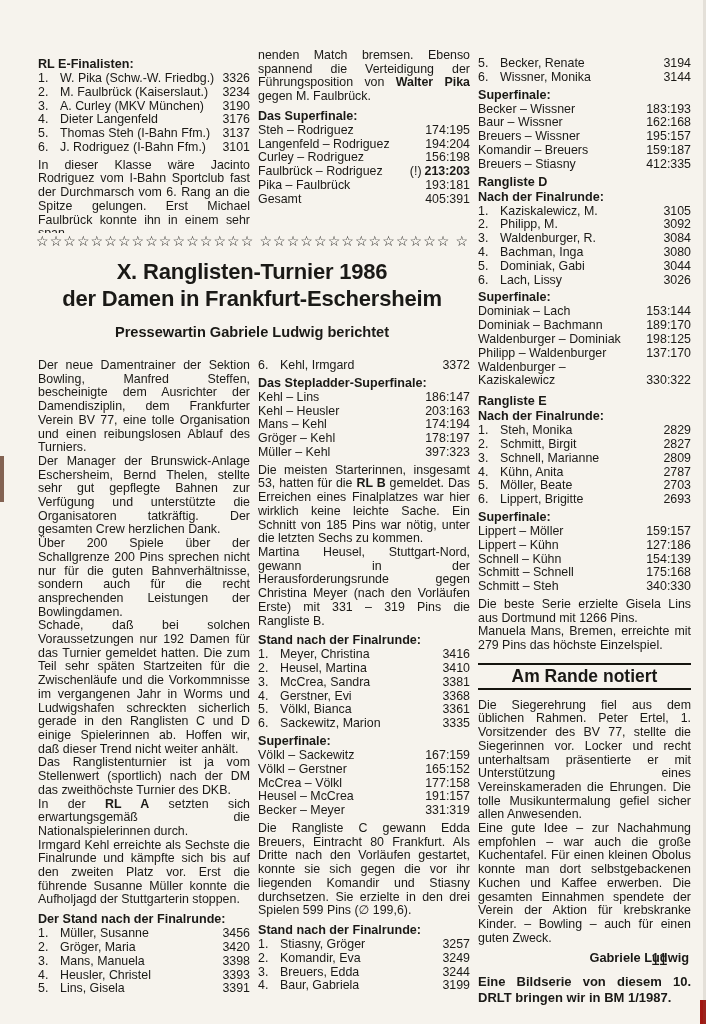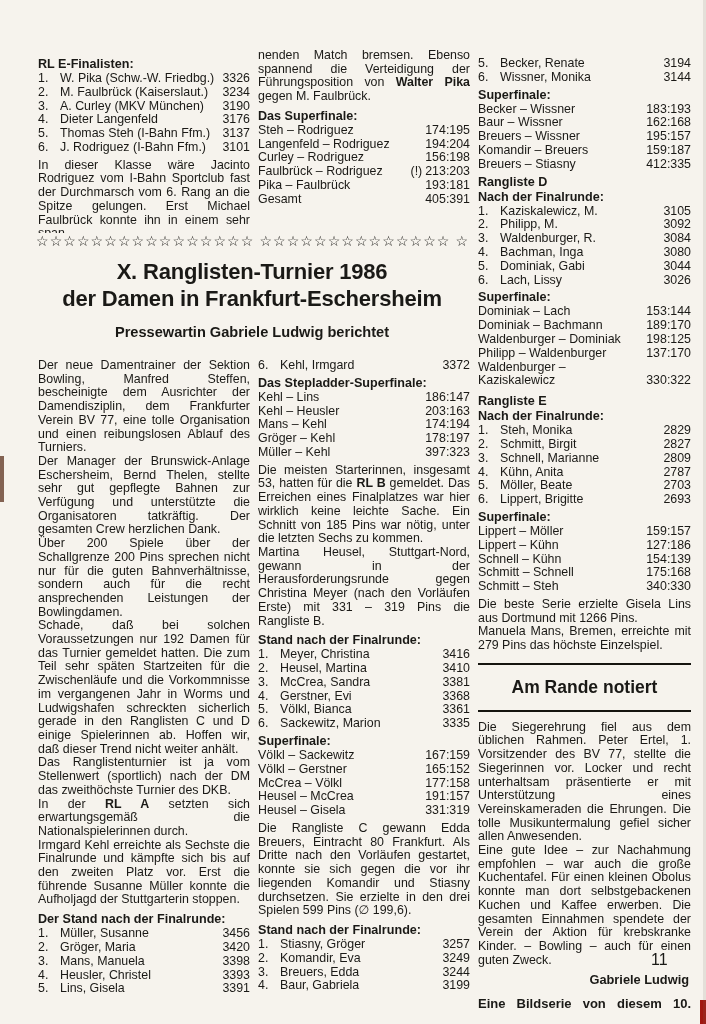--- a/index.html
+++ b/index.html
@@ -19,32 +19,32 @@
   .c1m { left:38px;  top:359px; width:212px; height:660px; }
   .c2m { left:258px; top:359px; width:212px; height:660px; }
   .c3  { left:478px; top:57px;  width:213px; height:958px; }
 
   .body { font-size:12.4px; line-height:13.7px; margin:0; text-align:justify; }
   .row  { display:flex; align-items:baseline; font-size:12.4px; line-height:13.8px; }
   .row .num { flex:0 0 22px; }
   .row .n   { flex:1 1 auto; white-space:nowrap; overflow:hidden; }
   .row .pre { flex:0 0 auto; margin-right:3px; }
   .row .v   { flex:0 0 auto; text-align:right; white-space:nowrap; }
-  .bv .v    { font-weight:400; }
+  .bv .v    { font-weight:700; }
 
   .h  { font-weight:700; font-size:12.6px; line-height:14px; margin:3px 0 1px; }
   .h0 { margin-top:0; }
   .sec { margin-top:4px; }
 
   .stars   { font-size:14px; line-height:15px; letter-spacing:1.1px; white-space:nowrap; overflow:hidden; }
   .title   { font-size:22px; font-weight:700; line-height:26.5px; letter-spacing:-0.2px; margin-top:10px; }
   .subtitle{ font-size:14.6px; font-weight:700; margin-top:12px; }
 
   .box { border-top:2px solid #15140f; border-bottom:2px solid #15140f; text-align:center;
-         font-weight:700; font-size:17.5px; padding:12px 0; margin:10px 0 9px; }
+         font-weight:700; font-size:17.5px; padding:1px 0; margin:10px 0 9px; }
   .sig { font-weight:700; text-align:right; font-size:12.8px; margin-top:5px; padding-right:2px; }
   .note{ font-weight:700; font-size:13px; line-height:15.5px; margin-top:9px; text-align:justify; }
 
   .pagenum { position:absolute; left:651px; top:951px; font-size:16px; font-weight:400; }
 
   .edge-brown { position:absolute; left:0; top:456px; width:4px; height:46px; background:#6f4836; opacity:.85; }
   .edge-red   { position:absolute; right:0; top:1000px; width:6px; height:24px; background:#a21711; }
   .edge-right { position:absolute; right:0; top:0; width:3px; height:1024px; background:rgba(120,110,100,.14); }
 </style>
 </head>
@@ -267,21 +267,21 @@
           <span class="n">McCrea – Völkl</span>
           <span class="pre"></span>
           <span class="v">177:158</span>
         </div>
         <div class="row">
           <span class="n">Heusel – McCrea</span>
           <span class="pre"></span>
           <span class="v">191:157</span>
         </div>
         <div class="row">
-          <span class="n">Heusel – Gisela</span>
+          <span class="n">Becker – Meyer</span>
           <span class="pre"></span>
           <span class="v">331:319</span>
         </div>
       </div>
     <p class="body sec">Die Rangliste C gewann Edda Breuers, Eintracht 80 Frankfurt. Als Dritte nach den Vorläufen gestartet, konnte sie sich gegen die vor ihr liegenden Komandir und Stiasny durchsetzen. Sie erzielte in den drei Spielen 599 Pins (∅ 199,6).</p>
     <div class="h" style="margin-top:5px">Stand nach der Finalrunde:</div>
     <div>
 
     <div class="row">
           <span class="num">1.</span>

